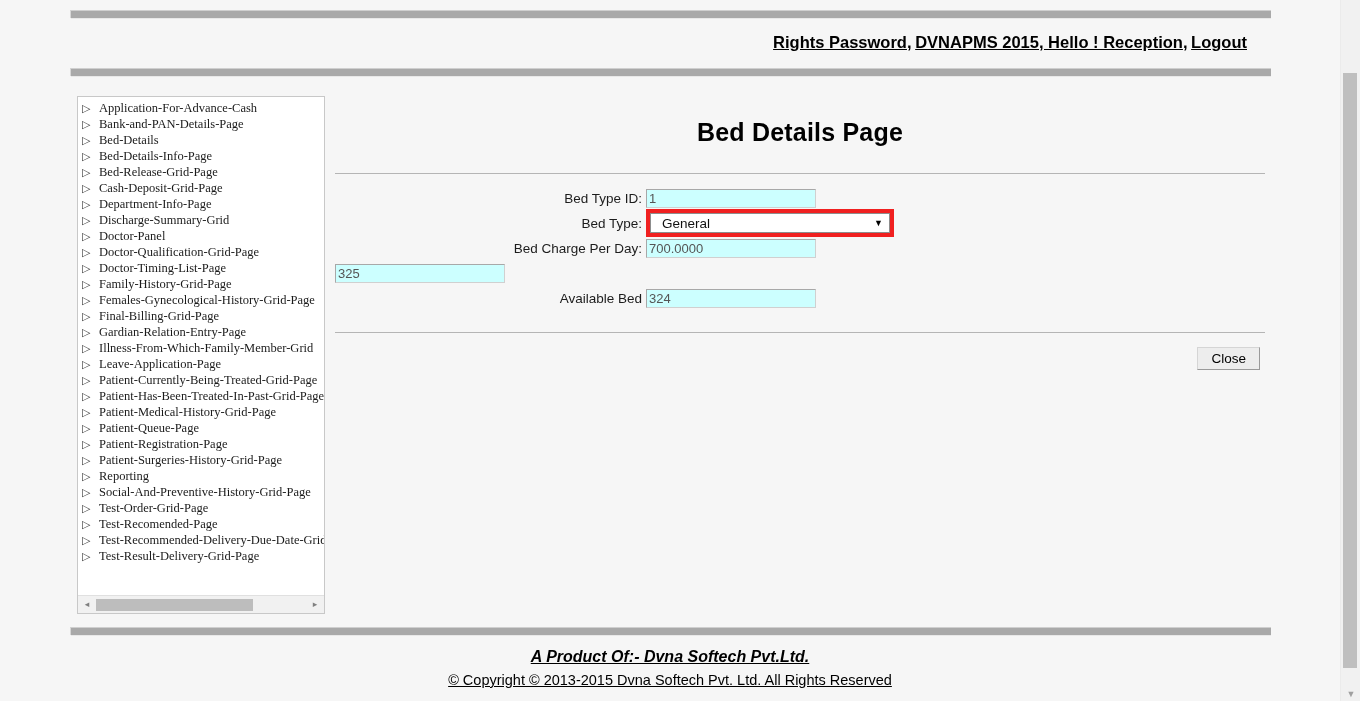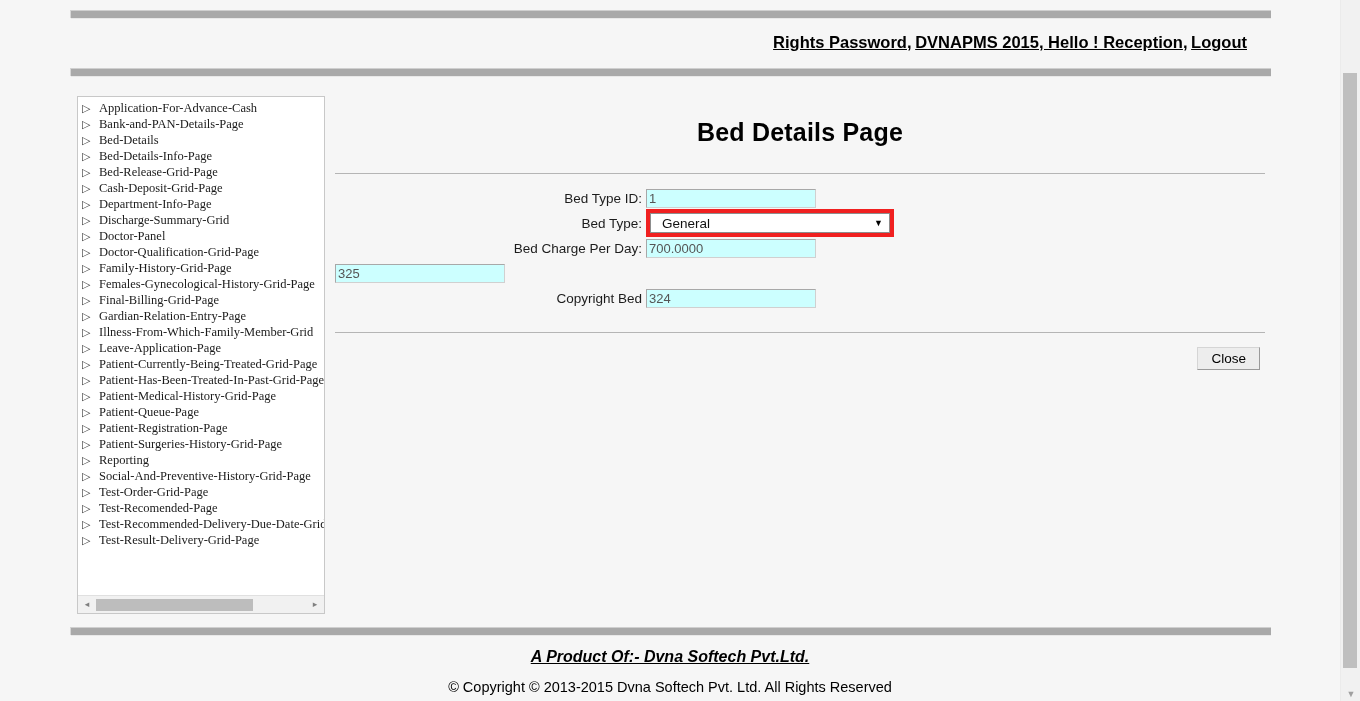--- a/index.html
+++ b/index.html
@@ -262,23 +262,24 @@
     text-align: center;
   }
   #footer-product {
     font-size: 16px;
     font-weight: bold;
     font-style: italic;
     text-decoration: underline;
     color: #000;
   }
   #footer-copyright {
-    margin-top: 13px;
+    margin-top: 6px;
     font-size: 14.5px;
     color: #000;
+    text-decoration: underline;
   }
 
   
   #browser-scrollbar {
     position: absolute;
     right: 0;
     top: 0;
     width: 20px;
     height: 701px;
     background: #f1f1f1;
@@ -323,20 +324,21 @@
         <div class="tree-item"><span class="expander">▷</span><span class="tree-label">Application-For-Advance-Cash</span></div>
         <div class="tree-item"><span class="expander">▷</span><span class="tree-label">Bank-and-PAN-Details-Page</span></div>
         <div class="tree-item"><span class="expander">▷</span><span class="tree-label">Bed-Details</span></div>
         <div class="tree-item"><span class="expander">▷</span><span class="tree-label">Bed-Details-Info-Page</span></div>
         <div class="tree-item"><span class="expander">▷</span><span class="tree-label">Bed-Release-Grid-Page</span></div>
         <div class="tree-item"><span class="expander">▷</span><span class="tree-label">Cash-Deposit-Grid-Page</span></div>
         <div class="tree-item"><span class="expander">▷</span><span class="tree-label">Department-Info-Page</span></div>
         <div class="tree-item"><span class="expander">▷</span><span class="tree-label">Discharge-Summary-Grid</span></div>
         <div class="tree-item"><span class="expander">▷</span><span class="tree-label">Doctor-Panel</span></div>
         <div class="tree-item"><span class="expander">▷</span><span class="tree-label">Doctor-Qualification-Grid-Page</span></div>
+        <div class="tree-item"><span class="expander">▷</span><span class="tree-label">Doctor-Timing-List-Page</span></div>
         <div class="tree-item"><span class="expander">▷</span><span class="tree-label">Family-History-Grid-Page</span></div>
         <div class="tree-item"><span class="expander">▷</span><span class="tree-label">Females-Gynecological-History-Grid-Page</span></div>
         <div class="tree-item"><span class="expander">▷</span><span class="tree-label">Final-Billing-Grid-Page</span></div>
         <div class="tree-item"><span class="expander">▷</span><span class="tree-label">Gardian-Relation-Entry-Page</span></div>
         <div class="tree-item"><span class="expander">▷</span><span class="tree-label">Illness-From-Which-Family-Member-Grid</span></div>
         <div class="tree-item"><span class="expander">▷</span><span class="tree-label">Leave-Application-Page</span></div>
         <div class="tree-item"><span class="expander">▷</span><span class="tree-label">Patient-Currently-Being-Treated-Grid-Page</span></div>
         <div class="tree-item"><span class="expander">▷</span><span class="tree-label">Patient-Has-Been-Treated-In-Past-Grid-Page</span></div>
         <div class="tree-item"><span class="expander">▷</span><span class="tree-label">Patient-Medical-History-Grid-Page</span></div>
         <div class="tree-item"><span class="expander">▷</span><span class="tree-label">Patient-Queue-Page</span></div>
@@ -370,21 +372,21 @@
           <div class="form-field"><div class="select-wrap"><select><option>General</option></select><span class="caret">▼</span></div></div>
         </div>
         <div class="form-row">
           <div class="form-label">Bed Charge Per Day:</div>
           <div class="form-field"><input type="text" class="txt" readonly="" value="700.0000" style=""></div>
         </div>
         <div class="form-row">
           <div class="form-field"><input type="text" class="txt" readonly="" value="325" style=""></div>
         </div>
         <div class="form-row">
-          <div class="form-label">Copyright Bed</div>
+          <div class="form-label">Available Bed</div>
           <div class="form-field"><input type="text" class="txt" readonly="" value="324" style=""></div>
         </div>
       </div>
 
     <hr class="rule" id="rule-bottom">
 
     <div id="button-row">
       <button id="close-button">Close</button>
     </div>
   </div>

